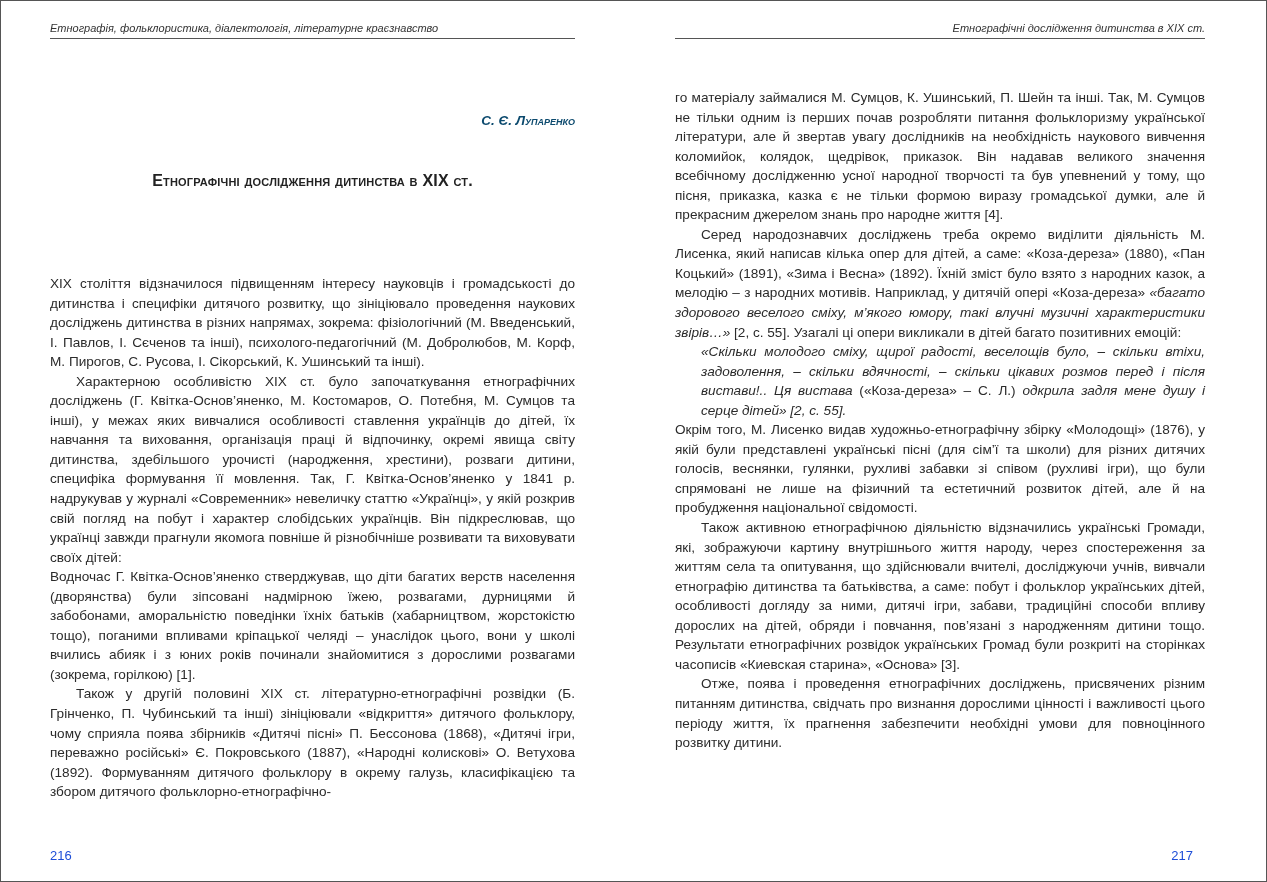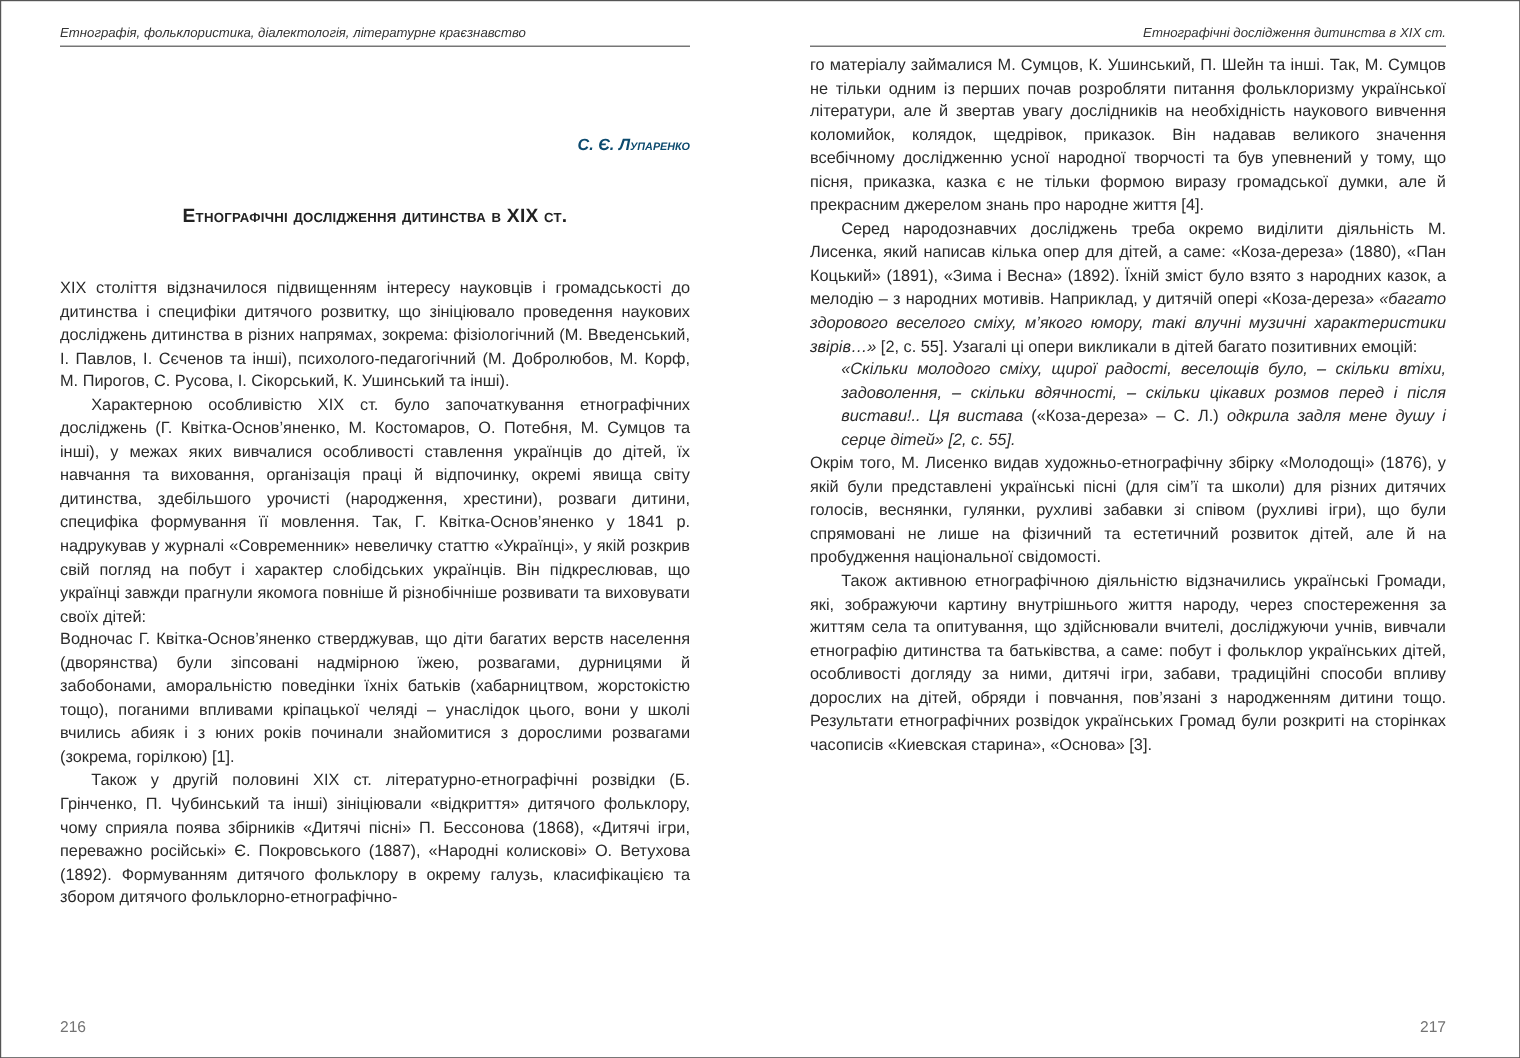--- a/index.html
+++ b/index.html
@@ -13,31 +13,31 @@
   .running-head { position: absolute; top: 22px; left: 0; right: 0; font-style: italic;
                   font-size: 11px; color: #333; padding-bottom: 4px; border-bottom: 1.5px solid #555;
                   white-space: nowrap; }
   .page-left .running-head { text-align: left; left: 0; width: 525px; }
   .page-right .running-head { text-align: right; }
   .author { position: absolute; top: 113px; right: 0; font-weight: bold; font-style: italic;
             font-size: 13.5px; color: #0c4a6e; }
   .author .sc { font-variant: small-caps; }
   .title { position: absolute; top: 172px; left: 0; right: 0; text-align: center;
            font-weight: bold; font-size: 16px; color: #222; font-variant: small-caps; letter-spacing: 0.2px; }
-  .body-text { position: absolute; left: 0; right: 0; font-size: 13.6px; line-height: 19.55px; color: #2b2b2b; }
+  .body-text { position: absolute; left: 0; right: 0; font-size: 13.6px; line-height: 19.55px; color: #2b2b2b; margin-top: 44px; }
   .page-left .body-text { top: 230px; }
   .page-right .body-text { top: 44px; }
   .body-text p { margin: 0; text-align: justify; }
   .body-text p.indent { text-indent: 26px; }
   .body-text p.quote { font-style: italic; padding-left: 26px; }
   .body-text .up { font-style: normal; }
   .body-text .it { font-style: italic; }
-  .folio { position: absolute; top: 848px; font-size: 13px; color: #737373; }
+  .folio { position: absolute; top: 848px; font-size: 13px; color: #1d4ed8; }
   .page-left .folio { left: 0; }
-  .page-right .folio { right: 0; }
+  .page-right .folio { right: 12px; }
 </style>
 </head>
 <body>
 
 <div class="frame"></div>
 
 <div class="page page-left">
   <div class="running-head">Етнографія, фольклористика, діалектологія, літературне краєзнавство</div>
 
   <div class="author">
@@ -59,16 +59,17 @@
 
 <div class="page page-right">
   <div class="running-head">Етнографічні дослідження дитинства в XIX ст.</div>
 
   <div class="body-text">
     <p>го матеріалу займалися М. Сумцов, К. Ушинський, П. Шейн та інші. Так, М. Сумцов не тільки одним із перших почав розробляти питання фольклоризму української літератури, але й звертав увагу дослідників на необхідність наукового вивчення коломийок, колядок, щедрівок, приказок. Він надавав великого значення всебічному дослідженню усної народної творчості та був упевнений у тому, що пісня, приказка, казка є не тільки формою виразу громадської думки, але й прекрасним джерелом знань про народне життя [4].</p>
     <p class="indent"><span>Серед народознавчих досліджень треба окремо виділити діяльність М. Лисенка, який написав кілька опер для дітей, а саме: «Коза-дереза» (1880), «Пан Коцький» (1891), «Зима і Весна» (1892). Їхній зміст було взято з народних казок, а мелодію – з народних мотивів. Наприклад, у дитячій опері «Коза-дереза» </span><span class="it">«багато здорового веселого сміху, м’якого юмору, такі влучні музичні характеристики звірів…»</span><span> [2, с. 55]. Узагалі ці опери викликали в дітей багато позитивних емоцій:</span></p>
     <p class="quote"><span>«Скільки молодого сміху, щирої радості, веселощів було, – скільки втіхи, задоволення, – скільки вдячності, – скільки цікавих розмов перед і після вистави!.. Ця вистава </span><span class="up">(«Коза-дереза» – С. Л.)</span><span> одкрила задля мене душу і серце дітей» [2, с. 55].</span></p>
     <p>Окрім того, М. Лисенко видав художньо-етнографічну збірку «Молодощі» (1876), у якій були представлені українські пісні (для сім’ї та школи) для різних дитячих голосів, веснянки, гулянки, рухливі забавки зі співом (рухливі ігри), що були спрямовані не лише на фізичний та естетичний розвиток дітей, але й на пробудження національної свідомості.</p>
     <p class="indent">Також активною етнографічною діяльністю відзначились українські Громади, які, зображуючи картину внутрішнього життя народу, через спостереження за життям села та опитування, що здійснювали вчителі, досліджуючи учнів, вивчали етнографію дитинства та батьківства, а саме: побут і фольклор українських дітей, особливості догляду за ними, дитячі ігри, забави, традиційні способи впливу дорослих на дітей, обряди і повчання, пов’язані з народженням дитини тощо. Результати етнографічних розвідок українських Громад були розкриті на сторінках часописів «Киевская старина», «Основа» [3].</p>
+    <p class="indent">Отже, поява і проведення етнографічних досліджень, присвячених різним питанням дитинства, свідчать про визнання дорослими цінності і важливості цього періоду життя, їх прагнення забезпечити необхідні умови для повноцінного розвитку дитини.</p>
   </div>
 
   <div class="folio">217</div>
 </div>
 
 </body></html>

